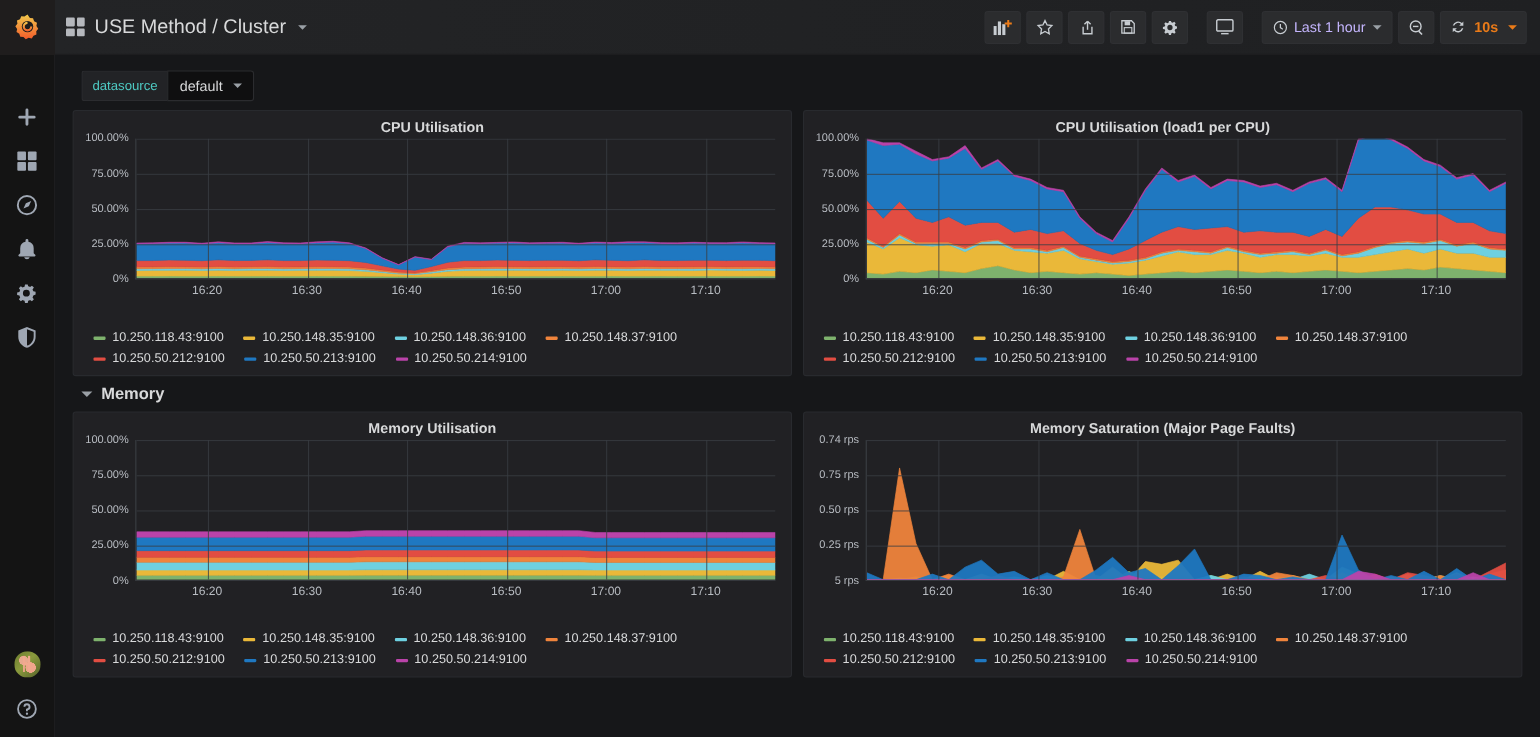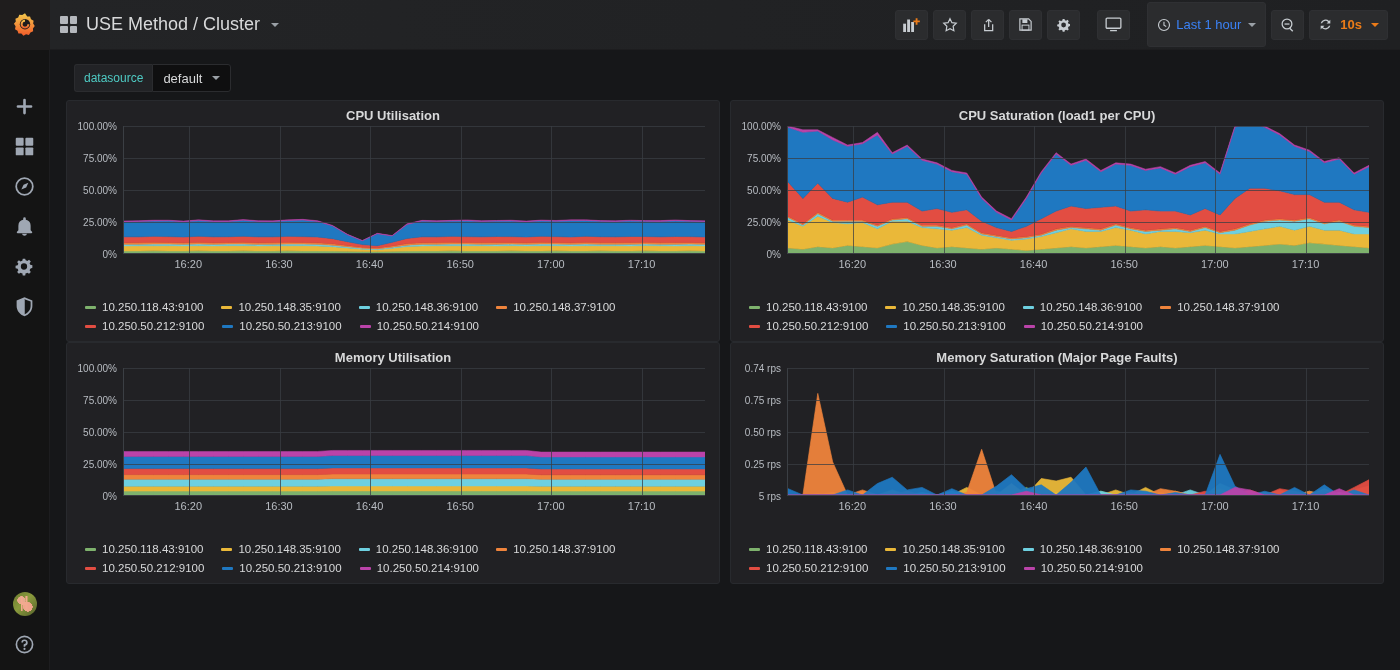--- a/index.html
+++ b/index.html
@@ -73,23 +73,23 @@
   #toolbar { margin-left: auto; display: flex; align-items: center; gap: 5px; }
   .tb-btn {
     height: 30px; min-width: 33px;
     background: #2b2c2e; border: 1px solid #2f3033; border-radius: 3px;
     display: flex; align-items: center; justify-content: center;
     cursor: pointer; padding: 0 7px;
   }
   .tb-btn svg { display:block; fill: #c7ccd1; }
   .tb-sep { width: 7px; }
   #time-picker {
-    height: 45px; background: #2b2c2e; border: 1px solid #2f3033; border-radius: 3px;
+    height: 30px; background: #2b2c2e; border: 1px solid #2f3033; border-radius: 3px;
     display: flex; align-items: center; gap: 5px; padding: 0 9px; cursor: pointer;
-    font-size: 13px; color: #3b82f6; white-space: nowrap;
+    font-size: 13px; color: #c4b5fd; white-space: nowrap;
   }
   #refresh-group {
     height: 30px; background: #2b2c2e; border: 1px solid #2f3033; border-radius: 3px;
     display: flex; align-items: center; gap: 7px; padding: 0 8px; cursor: pointer;
   }
   #refresh-interval { font-size: 13px; color: #eb7b18; font-weight: bold; white-space: nowrap; }
 
   
   #page { position: absolute; left: 50px; top: 50px; right: 0; bottom: 0; padding: 0 14px; }
 
@@ -400,21 +400,21 @@
             <span class="legend-label">10.250.50.213:9100</span>
           </div>
           <div class="legend-item">
             <span class="legend-swatch" style="background: rgb(186, 67, 169);"></span>
             <span class="legend-label">10.250.50.214:9100</span>
           </div>
         </div>
     </div>
 
     <div class="panel">
-      <div class="panel-title">CPU Saturation (load1 per CPU)</div>
+      <div class="panel-title">CPU Utilisation (load1 per CPU)</div>
       <div class="graph-area">
         <div class="yaxis">
             <div class="ytick" style="top: 128px;">0%</div>
             <div class="ytick" style="top: 96px;">25.00%</div>
             <div class="ytick" style="top: 64px;">50.00%</div>
             <div class="ytick" style="top: 32px;">75.00%</div>
             <div class="ytick" style="top: 0px;">100.00%</div>
           </div>
         <div class="plot">
             <div class="gridline-h" style="top: 96px;"></div>
@@ -472,20 +472,24 @@
             <span class="legend-label">10.250.50.213:9100</span>
           </div>
           <div class="legend-item">
             <span class="legend-swatch" style="background: rgb(186, 67, 169);"></span>
             <span class="legend-label">10.250.50.214:9100</span>
           </div>
         </div>
     </div>
   </div>
 
+  <div class="row-header">
+    <span class="row-chevron"></span>
+    <span class="row-title">Memory</span>
+  </div>
   <div class="panel-row">
     <div class="panel">
       <div class="panel-title">Memory Utilisation</div>
       <div class="graph-area">
         <div class="yaxis">
             <div class="ytick" style="top: 128px;">0%</div>
             <div class="ytick" style="top: 96px;">25.00%</div>
             <div class="ytick" style="top: 64px;">50.00%</div>
             <div class="ytick" style="top: 32px;">75.00%</div>
             <div class="ytick" style="top: 0px;">100.00%</div>

